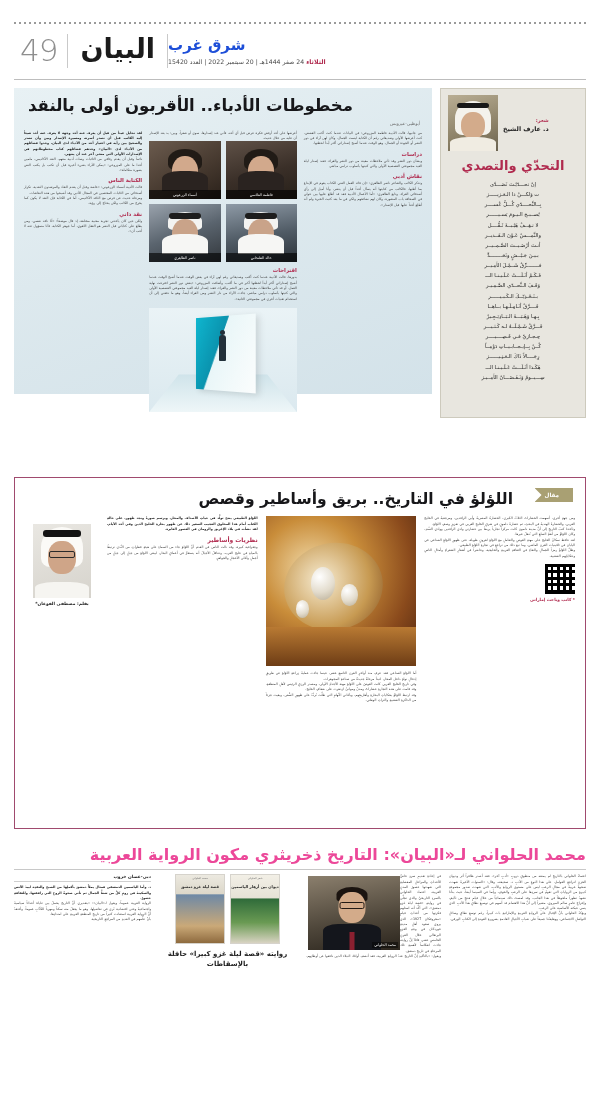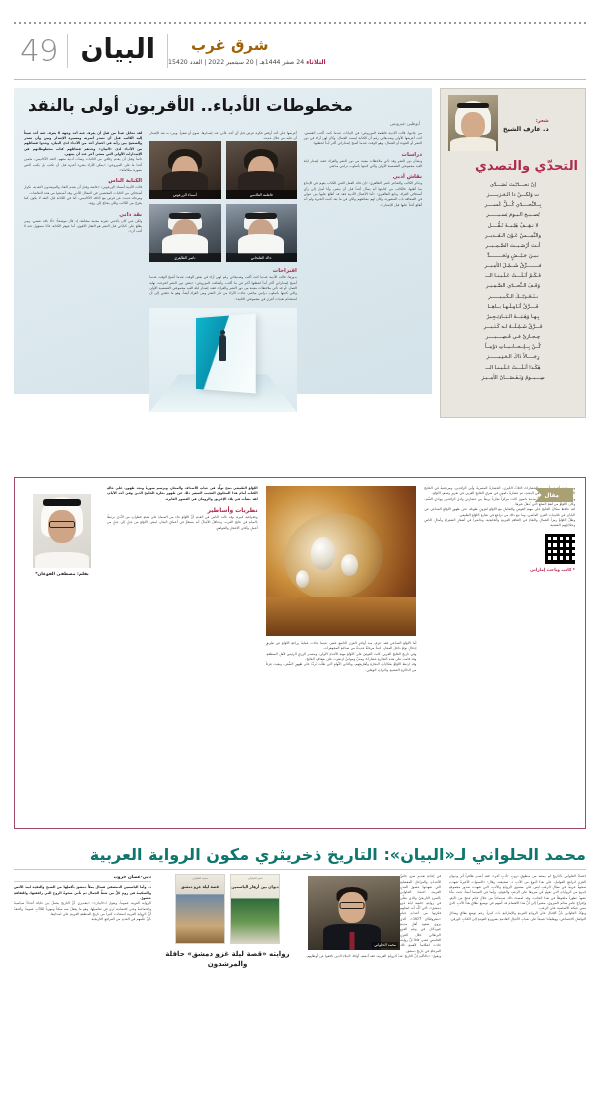--- a/index.html
+++ b/index.html
@@ -24,21 +24,21 @@
   .mast-pagenum {
     font-size: 31px; color: #8e8e8e; font-weight: 300;
     letter-spacing: -1px; padding: 0 10px 0 6px; line-height: 1;
   }
   .mast-divider { width: 1px; height: 34px; background: #c9c9c9; }
   .mast-logo {
     font-size: 27px; font-weight: bold; color: #1b1b1b;
     padding: 0 12px; line-height: 1; position: relative; top: -2px;
   }
   .mast-right { display: flex; flex-direction: column; align-items: flex-end; padding-right: 10px; }
-  .mast-section { font-size: 15px; font-weight: bold; color: #a16207; line-height: 1.3; margin-left: 23px; }
+  .mast-section { font-size: 15px; font-weight: bold; color: #1d4ed8; line-height: 1.3; }
   .mast-date { font-size: 6.2px; color: #4a4a4a; margin-top: 3px; white-space: nowrap; }
   .mast-date .day { color: #b02a4e; font-weight: bold; }
 
   
   .txt {
     font-size: 3.3px; line-height: 1.62; color: #3a3a3a; text-align: justify;
     word-spacing: 0.3px;
   }
   .lead { font-weight: bold; color: #1f1f1f; }
 
@@ -140,21 +140,21 @@
     width: 32px; height: 5px; background: #181818; border-radius: 3px; z-index: 4;
   }
   .poet-photo .pbody {
     position: absolute; left: 50%; bottom: 0; transform: translateX(-50%);
     width: 46px; height: 14px; background: #f0ece2; border-radius: 40% 40% 0 0;
   }
   .poet-meta { text-align: right; padding-top: 22px; }
   .poet-label { font-size: 5px; color: #b02a4e; font-weight: bold; }
   .poet-name { font-size: 6.3px; color: #222; font-weight: bold; margin-top: 2px; }
   .poem-title {
-    text-align: right; font-size: 13px; font-weight: bold; color: #b02a4e;
+    text-align: center; font-size: 13px; font-weight: bold; color: #b02a4e;
     margin: 7px 0 6px;
   }
   .poem-lines { text-align: center; }
   .poem-lines div {
     font-size: 5.2px; color: #262626; line-height: 1.95;
     letter-spacing: 1.15px; white-space: nowrap;
   }
 
   
   .art2 {
@@ -225,21 +225,21 @@
     background:
       linear-gradient(90deg,#000 0 3px,transparent 3px 6px,#000 6px 8px,transparent 8px 12px,#000 12px 15px,transparent 15px 18px,#000 18px 21px,transparent 21px 24px,#000 24px 27px,transparent 27px 30px),
       linear-gradient(180deg,#000 0 3px,transparent 3px 6px,#000 6px 9px,transparent 9px 13px,#000 13px 16px,transparent 16px 19px,#000 19px 22px,transparent 22px 26px,#000 26px 30px);
     background-blend-mode: multiply; background-color: #fff;
   }
   .qr-cap { font-size: 4.2px; font-weight: bold; color: #b02a4e; margin-top: 3px; }
 
   
   .art3 { position: absolute; top: 845px; left: 14px; width: 572px; height: 245px; }
   .art3 h1 {
-    font-size: 16px; font-weight: bold; color: #0f766e; text-align: right;
+    font-size: 16px; font-weight: bold; color: #ec4899; text-align: right;
     line-height: 1.2; letter-spacing: -0.3px; margin-bottom: 5px;
   }
   .art3 h1 .quoted { font-weight: bold; }
   .art3-rule { height: 1px; background: #c8c8c8; margin-bottom: 4px; }
   .art3-body { display: flex; flex-direction: row; gap: 8px; }
   .art3-col { flex: 1; }
   .art3-dateline { font-size: 4.4px; font-weight: bold; color: #1d1d1d; margin-bottom: 2px; }
   .art3-rule2 { height: 1px; background: #cfcfcf; margin: 2px 0 3px; }
   .books { display: flex; flex-direction: row-reverse; gap: 5px; justify-content: center; margin-bottom: 5px; }
   .book { width: 50px; height: 70px; position: relative; overflow: hidden; border: 1px solid #d6d3cc; }
@@ -407,20 +407,21 @@
       <div>رِجَــــالاً ذَاكَ الـعَـتِـيــــــز</div>
       <div>هَكَـذا أنَـلَـــتْ عَـلَـيـنـا الـــ</div>
       <div>سِـــيــومٌ وَنَـفَـضَـــانُ الأمــيـز</div>
     </div>
   </div>
 
   <div class="art2">
     <div class="badge-wrap">
       <div class="badge">مقال</div>
     </div>
+    <h1>اللؤلؤ في التاريخ.. بريق وأساطير وقصص</h1>
     <div class="art2-body">
 
       <div class="art2-col">
         <div class="txt">ومن جهةٍ أخرى، أسهمت الحضاراتُ الثلاثُ الكبرى، الحضارةُ المصريةُ وأبي الرافدين، ومرجعيةُ في الخليج العربي، والحضارةُ الهنديةُ في البحثِ، ثم حضارةُ دلمونٍ في شرقِ الخليجِ العربي في تعزيزِ وصفِ اللؤلؤ.</div>
         <div class="txt">وتأخذنا كتبُ التاريخِ إلى أنَّ مدينةَ دلمونَ كانت مركزاً تجارياً يربطُ بين حضارتي وادي الرافدين ووادي السِّندِ، وكان اللؤلؤُ من أهمِّ السلعِ التي تُنقلُ عبرها.</div>
         <div class="txt">لقد حافظ سكانُ الخليج على مهنةِ الغوصِ والتعاملِ مع اللؤلؤ لقرونٍ طويلة، حتى ظهورِ اللؤلؤِ الصناعي في اليابان في ثلاثينيات القرن الماضي، وما تبع ذلك من تراجعٍ في تجارةِ اللؤلؤ الطبيعي.</div>
         <div class="txt">وظلَّ اللؤلؤُ رمزاً للجمالِ والنقاءِ في الثقافةِ العربيةِ والخليجية، وحاضراً في أشعارِ الشعراءِ وأمثالِ الناسِ وحكاياتِهم الشعبية.</div>
         <div class="qr"></div>
         <div class="qr-cap">* كاتب وباحث إماراتي</div>
       </div>
@@ -485,21 +486,21 @@
         <div class="books">
           <div class="book b1">
             <div class="bsub">محمد الحلواني</div>
             <div class="btitle">قصة ليلة غزو دمشق</div>
           </div>
           <div class="book b2">
             <div class="bsub">شعر الحلواني</div>
             <div class="btitle">ديوان بين أزهار الياسمين</div>
           </div>
         </div>
-        <div class="book-cap">روايته «قصة ليلة غزو دمشق» حافلة والمرشدون</div>
+        <div class="book-cap">روايته «قصة ليلة غزو كبيرا» حافلة بالإسقاطات</div>
       </div>
 
       <div class="art3-col">
         <div class="art3-dateline">دبي-غسان خروب</div>
         <div class="art3-rule2"></div>
         <div class="txt lead">د. وأما الياسمين الدمشقي فمثال يملأُ دمشقَ بأكملِها من الصبحِ والنقدِه ليبدَ الأنس والسكينةَ في رومِ كلَّ من شطَّ الجمال ثم تأتي صحوةُ الروحِ التي رافقتها، وللثقافةِ حضورٌ.</div>
         <div class="txt">الرواية العربية عموماً، ويقول لـ«البيان»: «بتقديري أنَّ التاريخَ يحملُ بين ثناياهُ أحداثاً سياسيةً واجتماعيةً وحتى اقتصادية تُرى في تفاصيلِها، وهو ما يجعلُ منه سكناً ومهرباً للكتَّابِ عموماً، وأعتقدُ أنَّ الروايةَ العربيةَ استفادت كثيراً من تاريخِ المنطقةِ العربيةِ على امتدادِها.</div>
         <div class="txt">بأنْ عَلَّمهم في العديدِ من المراجعِ التاريخية.</div>
       </div>
 

